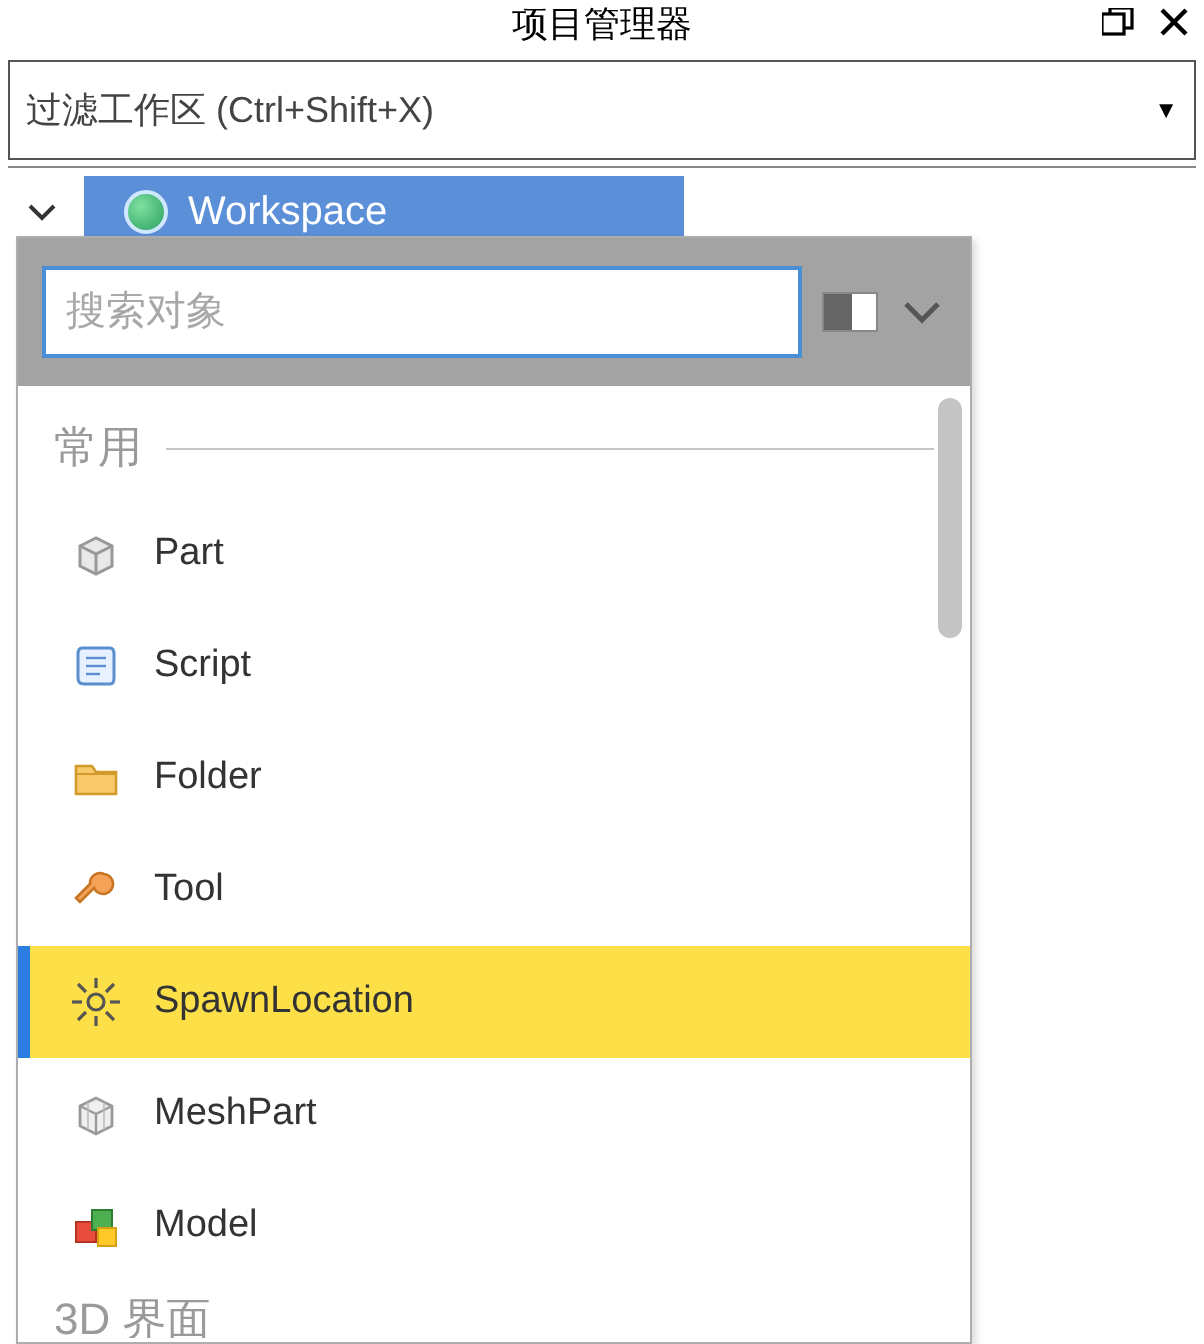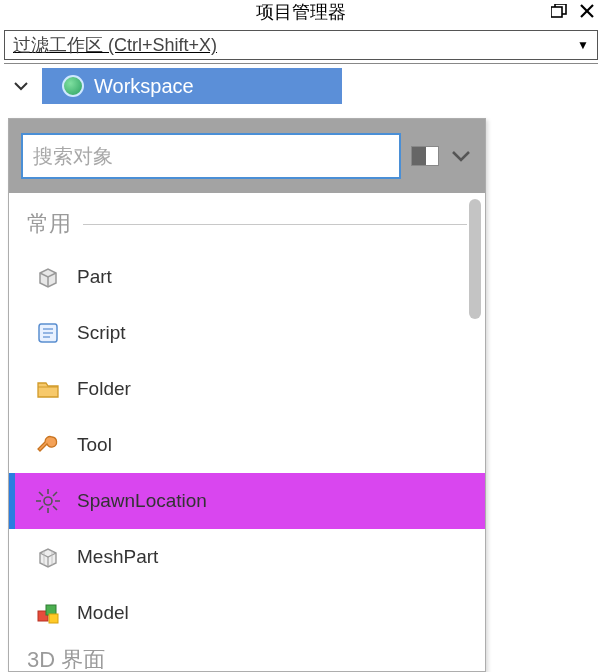--- a/index.html
+++ b/index.html
@@ -35,26 +35,25 @@
       display: flex;
       align-items: center;
       justify-content: center;
       cursor: pointer;
       font-size: 16px;
       font-weight: bold;
     }
     .filter-bar {
       margin: 2px 4px;
       border: 1px solid #555;
-      height: 30px;
+      height: 50px;
       display: flex;
       align-items: center;
       padding: 0 8px;
       position: relative;
-      text-decoration: underline;
     }
     .filter-bar .placeholder {
       color: #444;
       font-size: 18px;
     }
     .filter-bar .dropdown-arrow {
       position: absolute;
       right: 8px;
       font-size: 12px;
     }
@@ -163,21 +162,21 @@
       align-items: center;
       height: 56px;
       padding: 0 18px 0 24px;
       gap: 14px;
       font-size: 19px;
       color: #333;
       position: relative;
       cursor: pointer;
     }
     .list-item.highlighted {
-      background: #d946ef;
+      background: #fde047;
     }
     .list-item.highlighted::before {
       content: "";
       position: absolute;
       left: 0;
       top: 0;
       bottom: 0;
       width: 6px;
       background: #2b7de0;
     }

